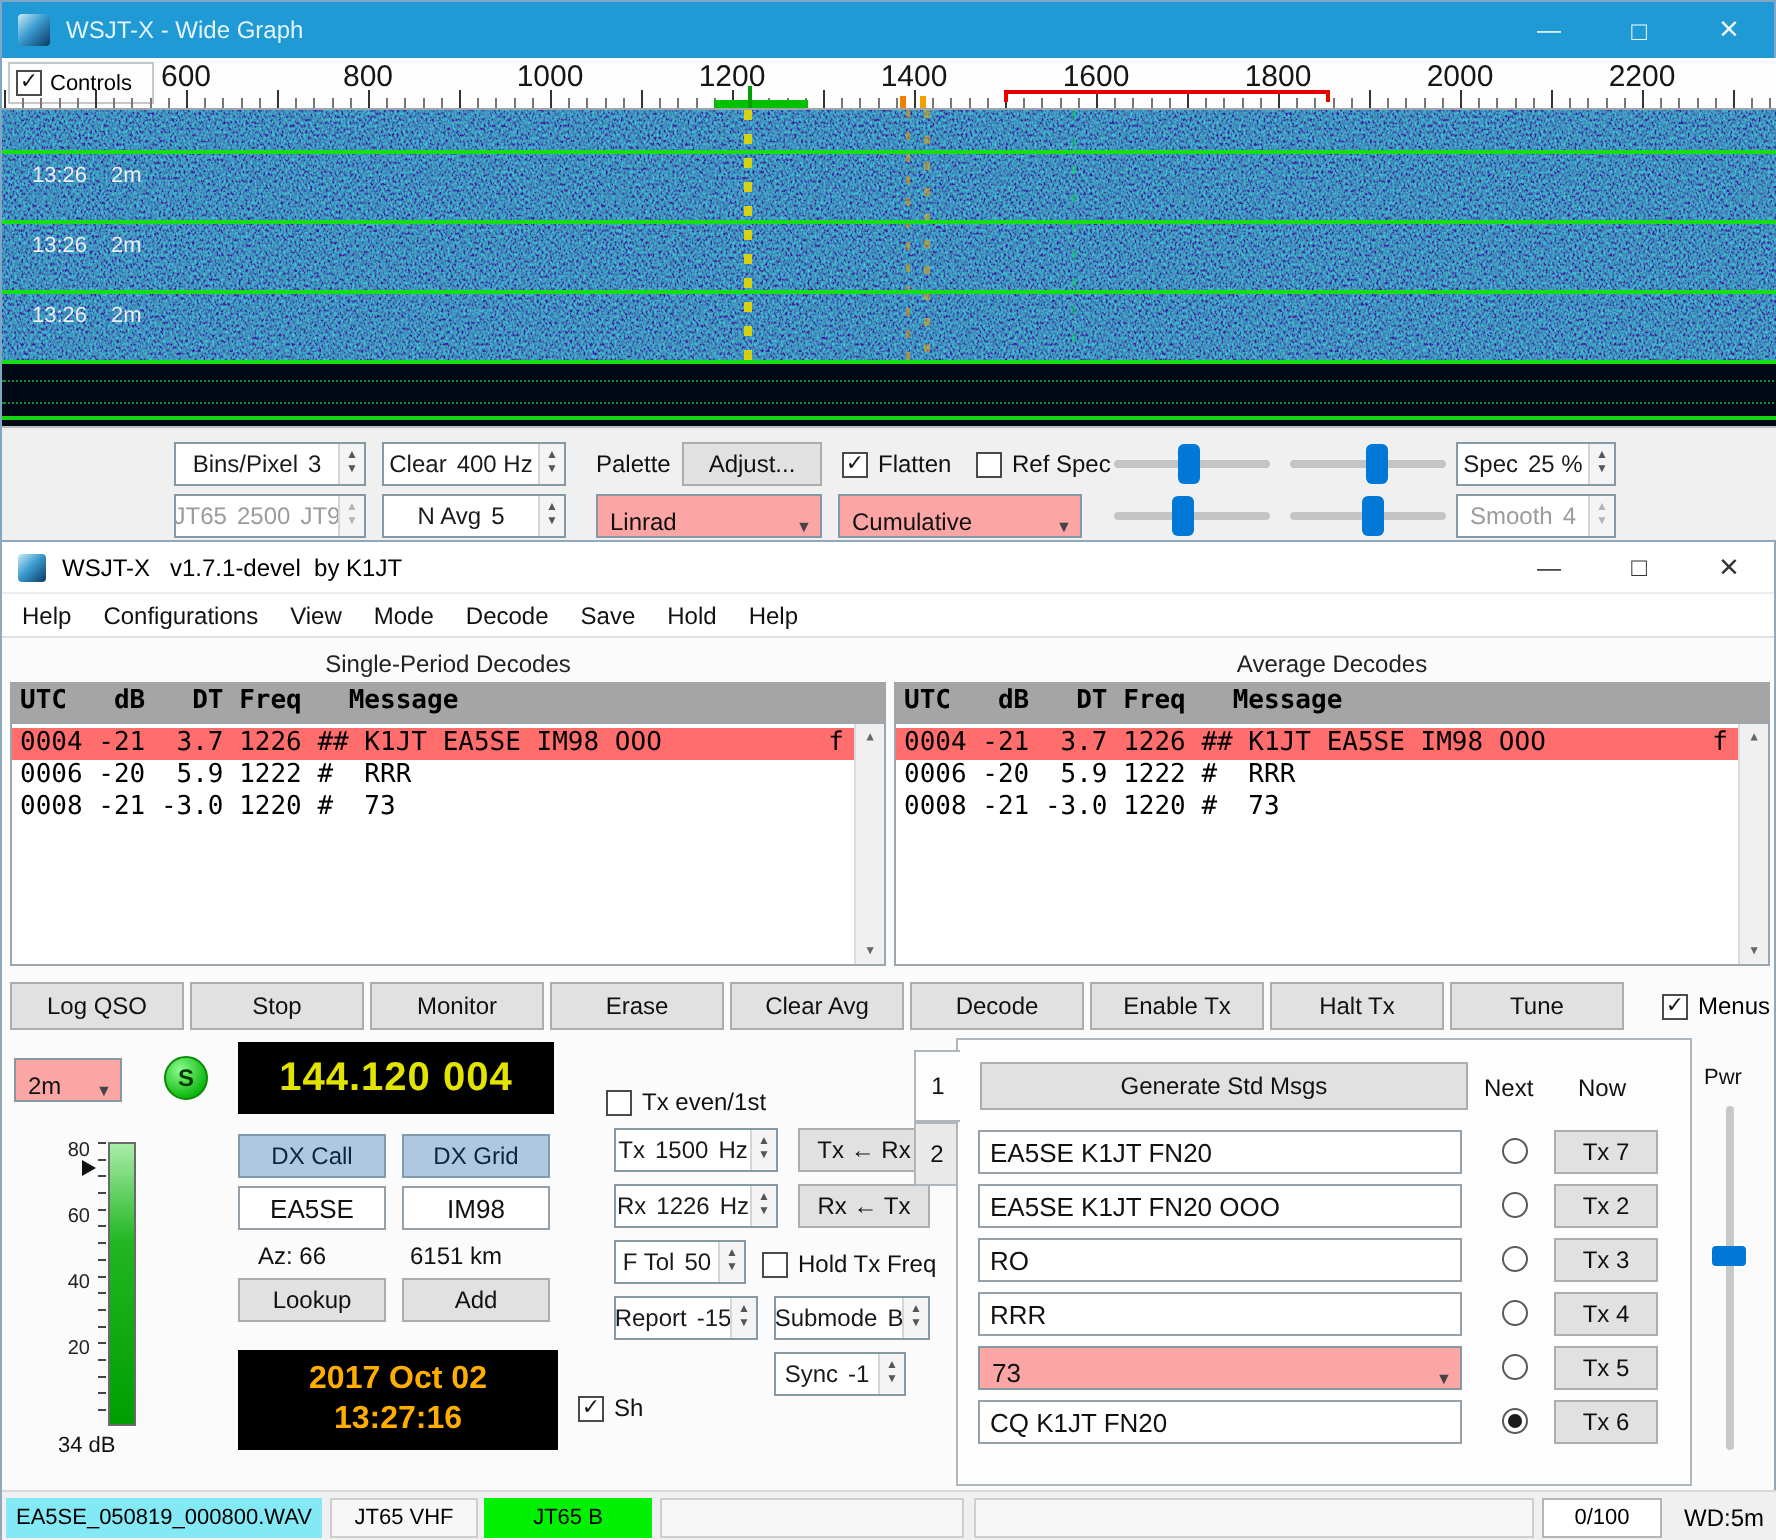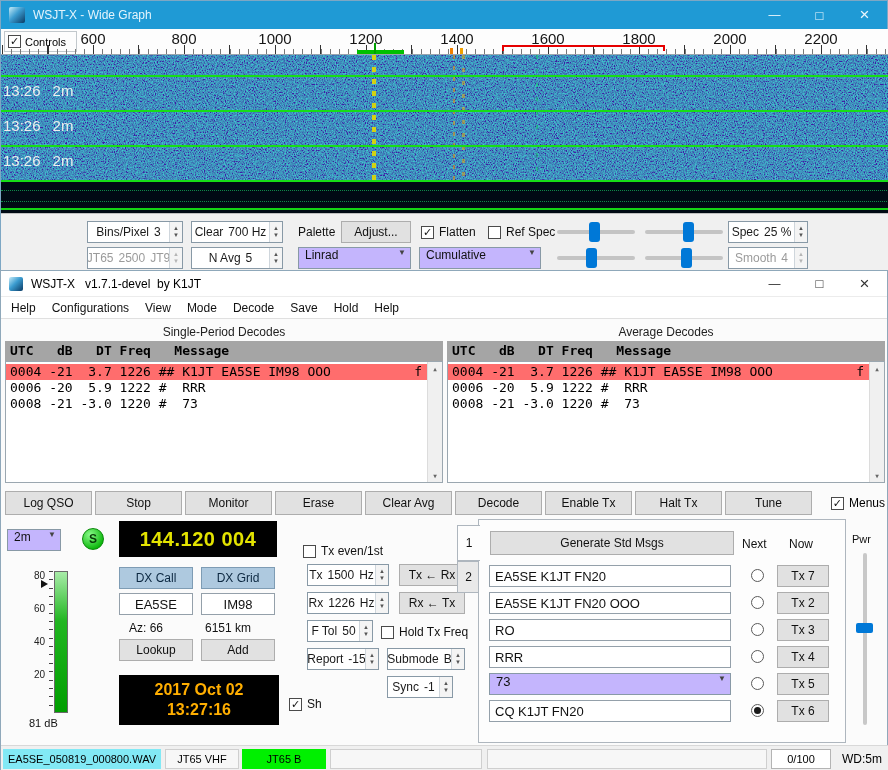--- a/index.html
+++ b/index.html
@@ -12,21 +12,21 @@
   .bluebtn{background:#aec9df;border:1px solid #7e9cb4;color:#0b2740}
   .field{position:absolute;height:22px;background:#fff;border:1px solid #94a0aa;
        font-size:13px;color:#111;display:flex;align-items:center;justify-content:center}
   .lfield{justify-content:flex-start;padding-left:5px}
   .spin{position:absolute;height:22px;background:#fff;border:1px solid #8899a6;display:flex;align-items:stretch;font-size:12px;color:#1a1a1a}
   .spin .txt{flex:1;display:flex;align-items:center;justify-content:center;gap:5px;white-space:pre;overflow:hidden}
   .spin .arr{width:13px;border-left:1px solid #cfd6dc;background:#f4f4f4;display:flex;flex-direction:column;
        align-items:center;justify-content:center;font-size:6px;line-height:7px;color:#555}
   .spin.dis{color:#9b9b9b}
   .spin.dis .arr{color:#b5b5b5}
-  .combo{position:absolute;height:22px;background:#c4b5fd;border:1px solid #8899a6;display:flex;align-items:flex-start;font-size:12px;color:#111;padding-left:6px}
+  .combo{position:absolute;height:22px;background:#fca5a5;border:1px solid #8899a6;display:flex;align-items:flex-end;font-size:12px;color:#111;padding-left:6px}
   .combo .carr{margin-left:auto;width:16px;text-align:center;font-size:8px;color:#444}
   .cb{position:absolute;display:flex;align-items:center;gap:5px;font-size:12px;color:#111;height:16px}
   .cbx{width:13px;height:13px;border:1px solid #4a4a4a;background:#fff;display:flex;align-items:center;justify-content:center;
        font-size:11px;line-height:11px;color:#111;flex:0 0 13px}
   .hslider{position:absolute;height:22px}
   .hslider .groove{position:absolute;left:0;right:0;top:9px;height:4px;background:#c4c4c4;border-radius:2px}
   .hslider .shandle{position:absolute;top:1px;width:11px;height:20px;background:#0078d7;border-radius:3px}
   .radio{width:13px;height:13px;border:1px solid #5a5a5a;border-radius:50%;background:#fff;display:flex;align-items:center;justify-content:center}
   .radio .dot{width:7px;height:7px;border-radius:50%;background:transparent}
   .radio.sel .dot{background:#1a1a1a}
@@ -49,21 +49,21 @@
   .tick-major{position:absolute;left:1px;bottom:0;width:886px;height:9px;
       background:repeating-linear-gradient(90deg,#333 0 1px,transparent 1px 45.5px)}
   .rf-bracket{position:absolute;left:501px;top:16px;width:163px;height:6px;border-top:2px solid #e60000;border-left:2px solid #e60000;border-right:2px solid #e60000}
   .g-mark{position:absolute;left:356px;bottom:0;width:47px;height:4px;background:#00c000}
   .g-tick{position:absolute;left:373px;bottom:0;width:2px;height:11px;background:#00a000}
   .o-tick1{position:absolute;left:449px;bottom:0;width:3px;height:6px;background:#f08000}
   .o-tick2{position:absolute;left:459px;bottom:0;width:3px;height:6px;background:#f0a000}
 
   .waterfall{position:absolute;left:0;top:54px;width:888px;height:158px;background:#021024;overflow:hidden}
   .wline{position:absolute;left:0;width:100%;height:2px;background:#17dd17}
-  .ts{position:absolute;left:2px;color:#eee;font-size:15px;white-space:pre}
+  .ts{position:absolute;left:15px;color:#eee;font-size:11px;white-space:pre}
   .streak{position:absolute;top:0;height:125px}
   .scope{position:absolute;left:0;top:127px;width:100%;height:31px;background:#010a14}
   .scope .dotline{position:absolute;left:0;width:100%;border-top:1px dotted #12a052;opacity:.85}
   .scope .bline{position:absolute;left:0;top:26px;width:100%;height:2px;background:#14d414}
 
   .wg-controls{position:absolute;left:0;top:212px;width:888px;height:58px;background:#f0f0f0;border-top:1px solid #c0c0c0}
 
   
   #main-window{position:absolute;left:0;top:270px;width:888px;height:500px;background:#fbfbfb;border:1px solid #8fa8ba}
   .mw-titlebar{position:absolute;left:0;top:0;width:100%;height:26px;background:#fff;display:flex;align-items:center;padding-left:8px;border-bottom:1px solid #ececec}
@@ -185,21 +185,21 @@
   <div class="wg-controls">
 
     <div class="spin" style="left:86px;top:7px;width:96px">
       <span class="txt"><span>Bins/Pixel</span><span>3</span></span>
       <span class="arr">
           <span>▲</span>
           <span>▼</span>
         </span>
     </div>
     <div class="spin" style="left:190px;top:7px;width:92px">
-      <span class="txt"><span>Clear</span><span>700 Hz</span></span>
+      <span class="txt"><span>Clear</span><span>400 Hz</span></span>
       <span class="arr">
           <span>▲</span>
           <span>▼</span>
         </span>
     </div>
     <span class="lbl" style="left:297px;top:11px">Palette</span>
     <div class="btn" style="left:340px;top:7px;width:70px">Adjust...</div>
     <span class="cb" style="left:420px;top:10px">
       <span class="cbx">
           <span>✓</span>
@@ -340,21 +340,21 @@
     </div>
   <div class="freq-display">144.120 004</div>
 
   <span class="meter-num" style="left:28px;top:299px">80</span>
   <span class="meter-num" style="left:28px;top:332px">60</span>
   <span class="meter-num" style="left:28px;top:365px">40</span>
   <span class="meter-num" style="left:28px;top:398px">20</span>
   <div class="meter-ticks"></div>
   <div class="meter-bar"></div>
   <div class="meter-marker"></div>
-  <span class="lbl" style="left:28px;top:446px;font-size:11px">81 dB</span>
+  <span class="lbl" style="left:28px;top:446px;font-size:11px">34 dB</span>
 
   <div class="btn bluebtn" style="left:118px;top:296px;width:74px">DX Call</div>
   <div class="btn bluebtn" style="left:200px;top:296px;width:74px">DX Grid</div>
   <div class="field" style="left:118px;top:322px;width:74px">EA5SE</div>
   <div class="field" style="left:200px;top:322px;width:74px">IM98</div>
   <span class="lbl" style="left:128px;top:350px">Az: 66</span>
   <span class="lbl" style="left:204px;top:350px">6151 km</span>
   <div class="btn" style="left:118px;top:368px;width:74px">Lookup</div>
   <div class="btn" style="left:200px;top:368px;width:74px">Add</div>
   <div class="clock">

